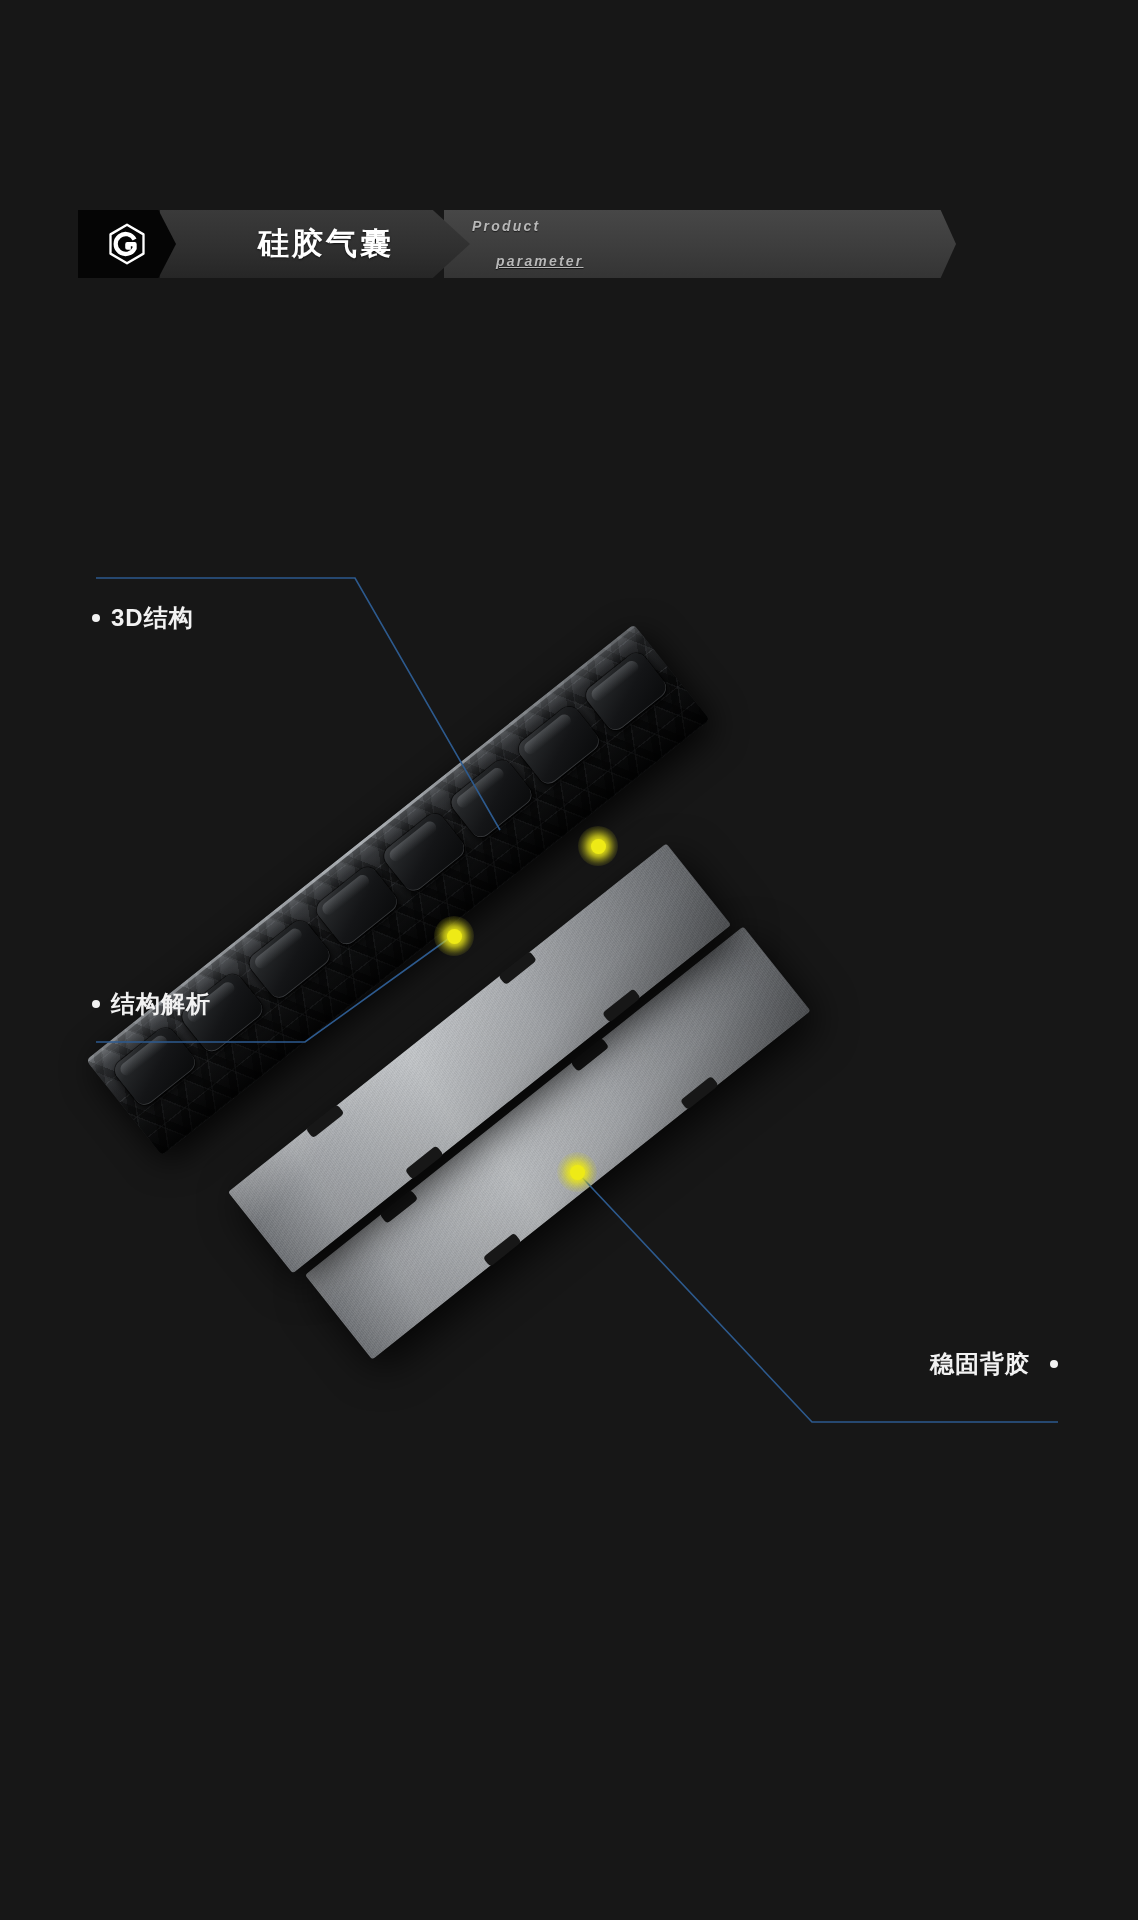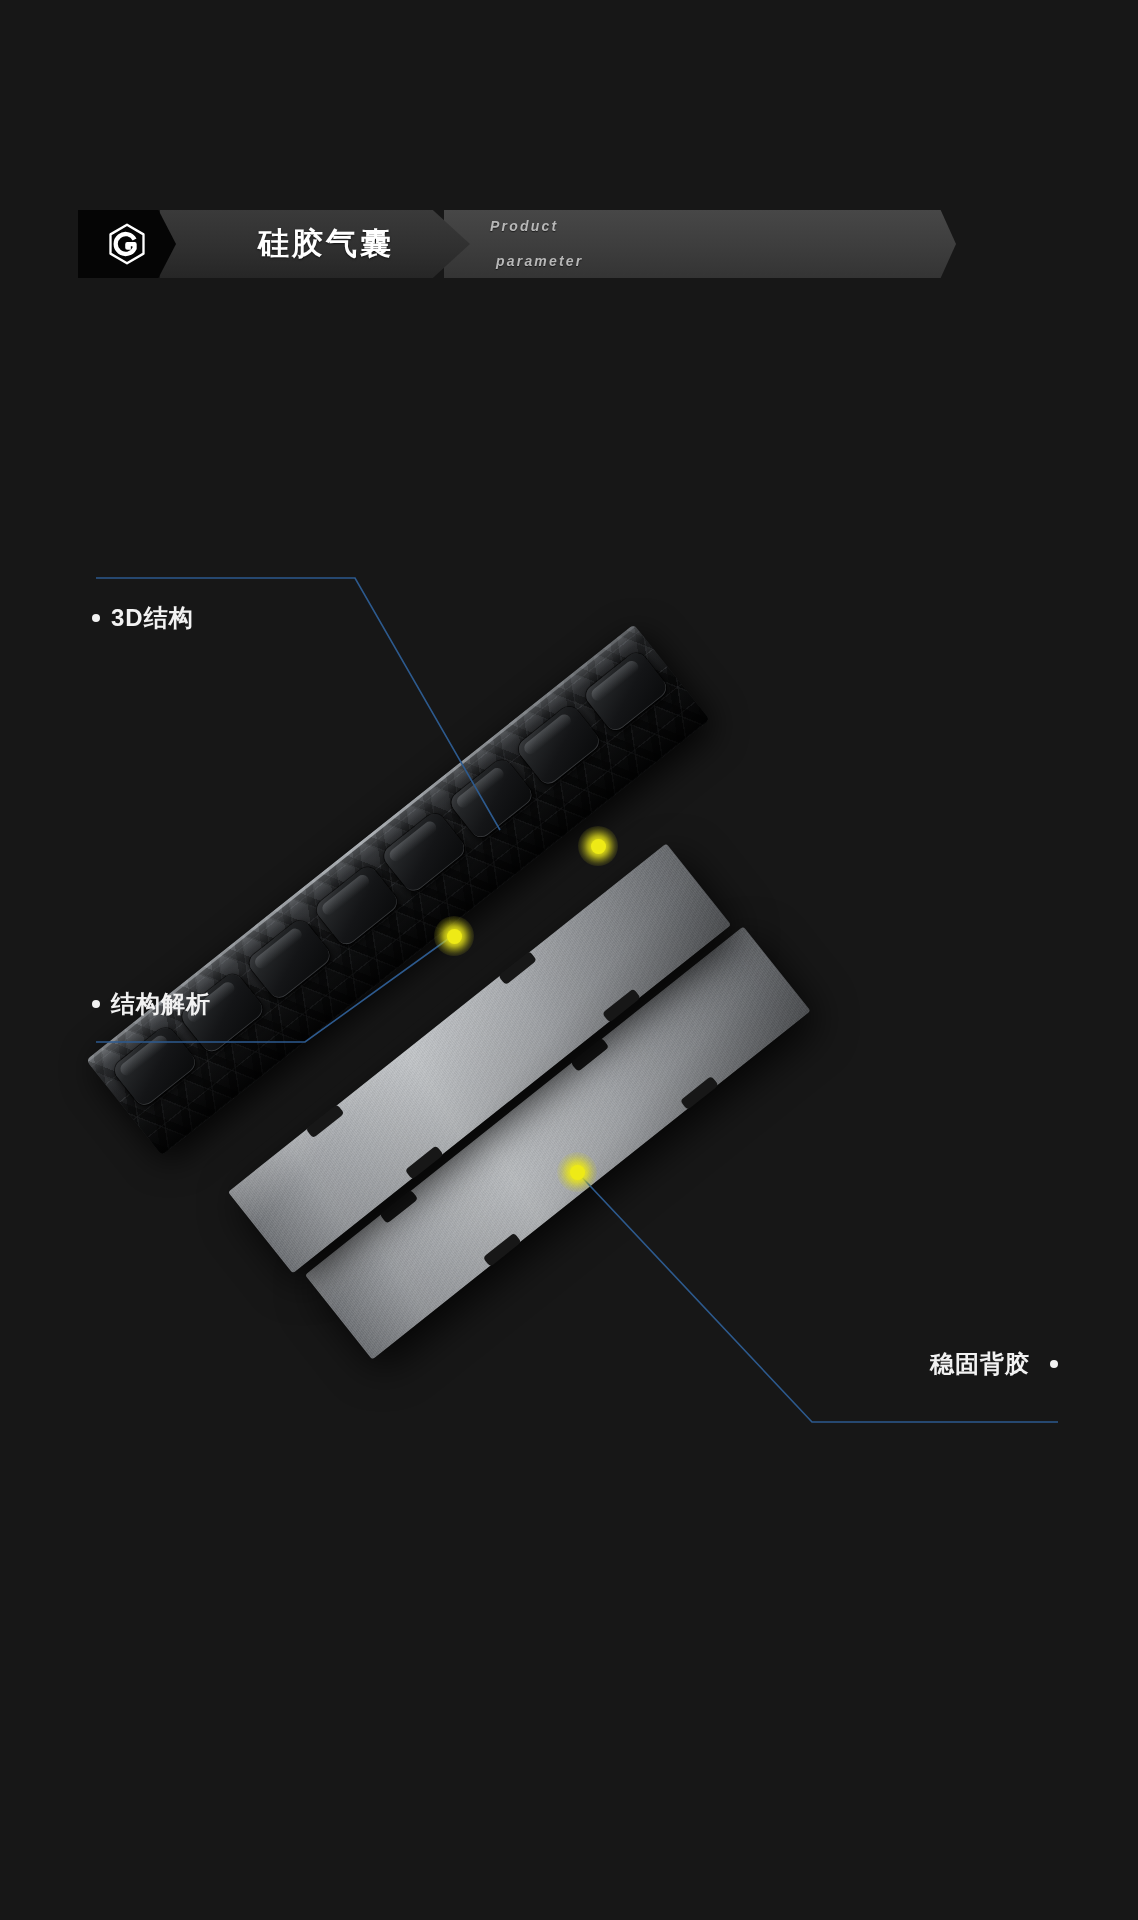--- a/index.html
+++ b/index.html
@@ -30,24 +30,24 @@
     text-shadow:0 1px 2px rgba(0,0,0,.6);
   }
   .seg-sub{
     margin-left:-26px;width:512px;
     background:linear-gradient(180deg,#474747 0%,#3e3e3e 50%,#343434 100%);
     clip-path:polygon(0 0,97% 0,100% 50%,97% 100%,0 100%);
     display:flex;flex-direction:column;justify-content:center;position:relative;z-index:1;
   }
   .seg-sub .sub-l1,.seg-sub .sub-l2{
     color:#b8b8b8;font-size:14px;font-weight:bold;font-style:italic;
-    letter-spacing:2.2px;line-height:15px;margin-left:46px;
+    letter-spacing:2.2px;line-height:15px;margin-left:28px;
     text-shadow:0 1px 1px rgba(0,0,0,.55);
   }
-  .seg-sub .sub-l2{margin-left:52px;margin-top:20px;}
+  .seg-sub .sub-l2{margin-left:52px;margin-top:20px;text-decoration:underline;}
 
   
   .art{position:absolute;left:0;top:0;width:1138px;height:1920px;}
 
   
   .strip{
     position:absolute;left:64px;top:460px;
     width:700px;height:122px;
     transform-origin:0 0;
     transform:translate(22px,600px) rotate(-38.5deg);

